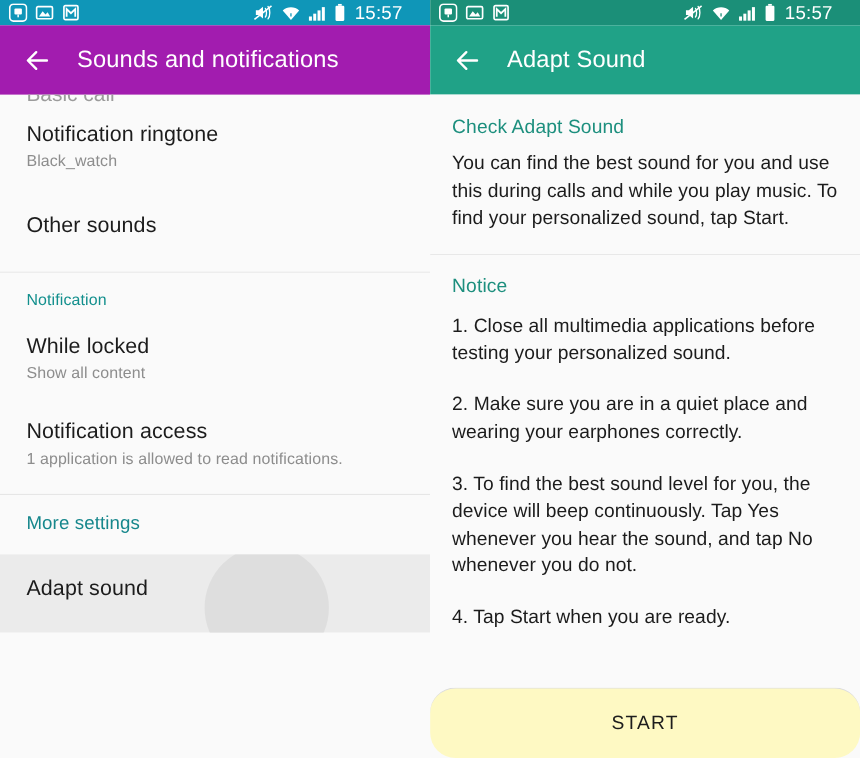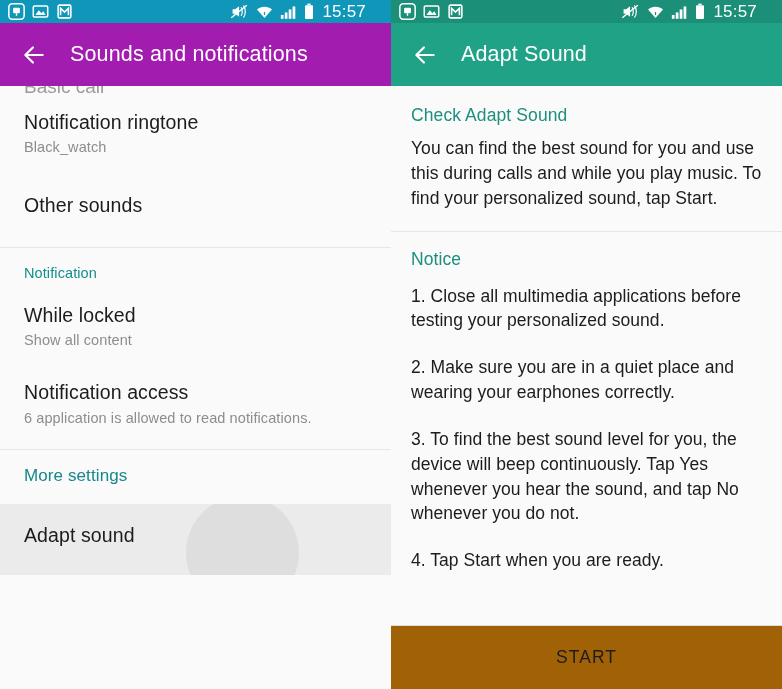--- a/index.html
+++ b/index.html
@@ -162,26 +162,27 @@
     letter-spacing: 0.05px;
     margin-bottom: 22px;
   }
   .notice-item:last-child { margin-bottom: 0; }
   .start-bar {
     position: absolute;
     left: 0;
     bottom: 0;
     width: 391px;
     height: 64px;
-    background: #a16207;
+    background: #fef9c3;
     border-top: 1px solid #dcdcdc;
     display: flex;
     align-items: center;
     justify-content: center;
     box-sizing: border-box;
+    border-radius: 23px;
   }
   .start-label {
     font-size: 17.5px;
     color: #1d1d1d;
     letter-spacing: 1.1px;
   }
 </style>
 </head>
 <body>
 
@@ -263,21 +264,21 @@
       <div class="divider"></div>
 
       <div class="section">
         <div class="sec-header teal">Notification</div>
         <div class="row" style="padding-top:15px;">
           <div class="row-title">While locked</div>
           <div class="row-sub">Show all content</div>
         </div>
         <div class="row" style="padding-top:17px;padding-bottom:22px;">
           <div class="row-title">Notification access</div>
-          <div class="row-sub">6 application is allowed to read notifications.</div>
+          <div class="row-sub">1 application is allowed to read notifications.</div>
         </div>
       </div>
 
       <div class="divider"></div>
 
       <div class="link-row">More settings</div>
 
       <div class="row pressed" style="padding-top:20px;padding-bottom:28px;">
         <div class="ripple"></div>
         <div class="row-title">Adapt sound</div>

